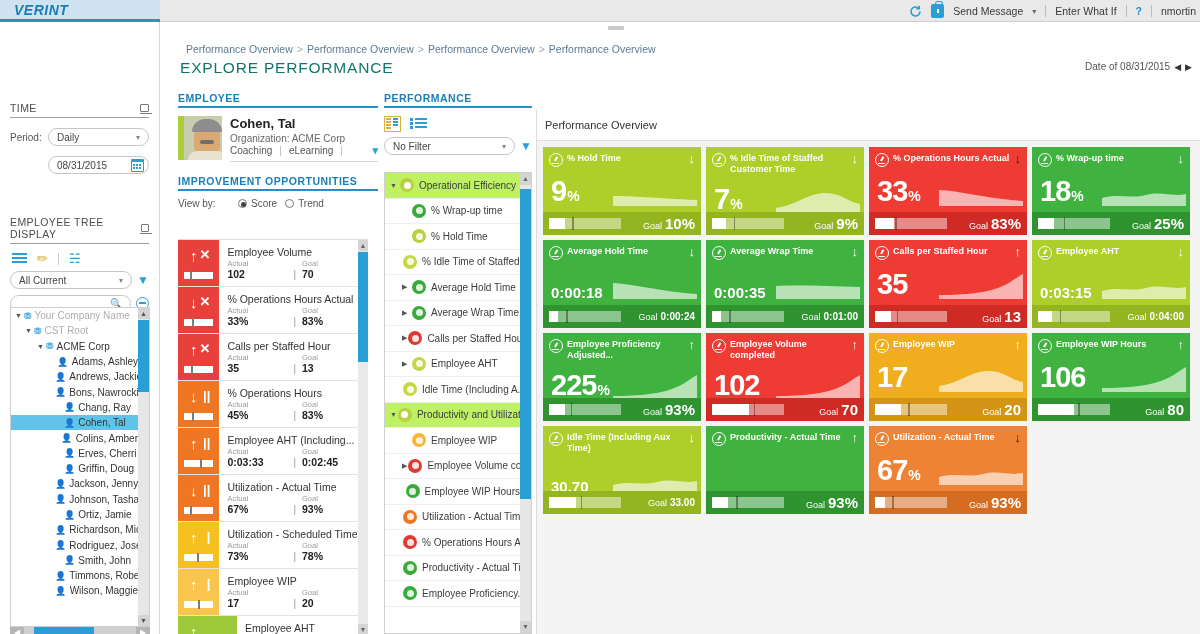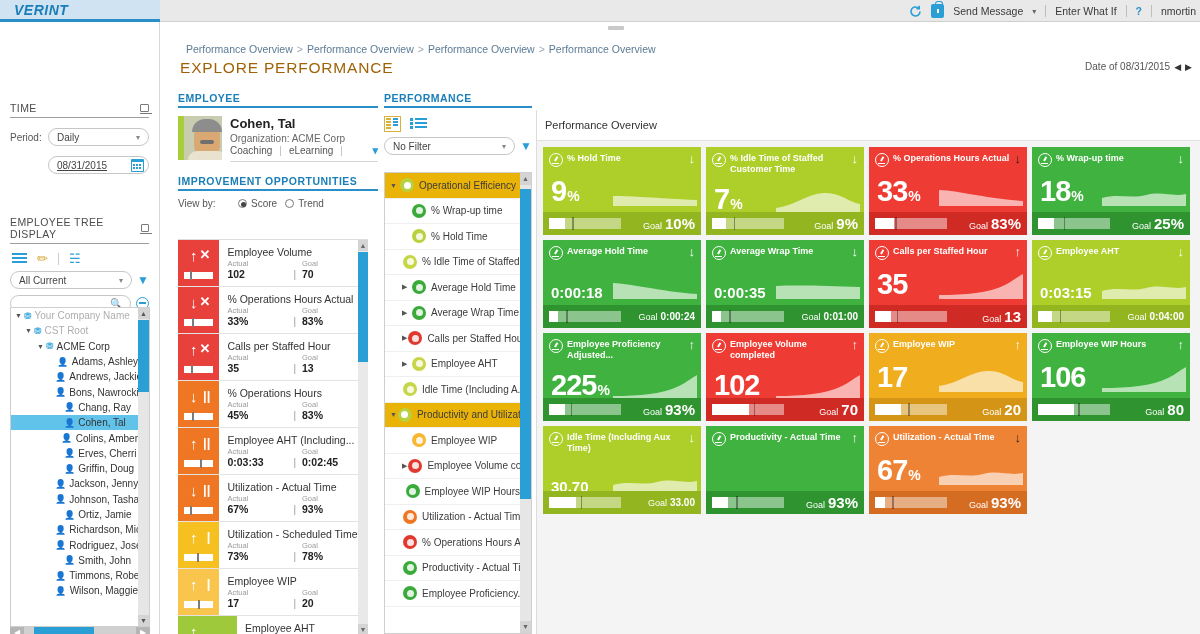--- a/index.html
+++ b/index.html
@@ -31,21 +31,21 @@
   .sidebar { position:absolute; top:22px; left:0; width:160px; height:612px; background:#fff; border-right:1px solid #d8d8d8; }
   .panel-head { position:relative; margin:0 10px; padding-bottom:3px; border-bottom:1px solid #9e9e9e; display:flex; align-items:center; justify-content:space-between; }
   .panel-head .ttl { font-size:10.5px; color:#4c4c4c; letter-spacing:0.4px; }
   .mini-sq { width:9px; height:8px; border:1.5px solid #7a7a7a; border-radius:1px; position:relative; }
   .mini-sq:after { content:""; position:absolute; left:-1.5px; bottom:-3px; width:12px; height:1.5px; background:#7a7a7a; }
 
   .field-row { display:flex; align-items:center; margin:10px 10px 0 10px; }
   .field-lbl { font-size:10px; color:#555; width:38px; }
   .pill { flex:1; height:18px; border:1px solid #c6c6c6; border-radius:9px; background:#fff; display:flex; align-items:center; padding:0 8px; font-size:10px; color:#444; position:relative; }
   .pill .cdn { position:absolute; right:8px; font-size:8px; color:#888; }
-  .pill.with-icon { padding-right:22px;text-decoration:underline; }
+  .pill.with-icon { padding-right:22px; }
   .cal-ic { position:absolute; right:4px; top:2px; width:13px; height:13px; background:#2a9fd6; border-radius:1px; }
   .cal-ic:before { content:""; position:absolute; left:1px; top:3px; right:1px; bottom:1px; background:#fff; }
   .cal-ic:after { content:""; position:absolute; left:2px; top:5px; width:2px; height:2px; background:#2a9fd6; box-shadow:3px 0 0 #2a9fd6, 6px 0 0 #2a9fd6, 0 3px 0 #2a9fd6, 3px 3px 0 #2a9fd6, 6px 3px 0 #2a9fd6; }
 
   .tree-tools { display:flex; align-items:center; gap:10px; margin:8px 12px 0 12px; }
   .tt-ic { width:15px; height:13px; position:relative; }
   .tt-lines:before { content:""; position:absolute; left:0; top:1px; width:15px; height:2px; background:#2a9fd6; box-shadow:0 4px 0 #2a9fd6, 0 8px 0 #2a9fd6; }
   .tt-pencil { color:#d6a738; font-size:13px; line-height:13px; }
   .tt-div { width:1px; height:12px; background:#ccc; }
   .tt-org { color:#2a9fd6; font-size:13px; line-height:13px; }
@@ -72,21 +72,21 @@
   .vthumb { position:absolute; left:0; width:11px; background:#2a9fd6; }
   .vbtn { position:absolute; left:0; width:11px; height:11px; background:#d4d4d4; color:#555; font-size:7px; text-align:center; line-height:11px; }
   .hscroll { position:absolute; left:10px; top:605px; width:140px; height:12px; background:#d0d0d0; }
   .hthumb { position:absolute; left:24px; top:0; width:60px; height:12px; background:#2a9fd6; }
   .hbtn { position:absolute; top:0; width:14px; height:12px; color:#fff; font-size:8px; text-align:center; line-height:12px; background:#b5b5b5; }
 
   
   .crumbs { position:absolute; left:186px; top:43px; font-size:10.5px; color:#7a8b99; }
   .crumbs a { color:#5b7a95; text-decoration:none; }
   .crumbs .gt { color:#9aa7b2; margin:0 4px; }
-  .pagetitle { position:absolute; left:180px; top:59px; font-size:15.5px; color:#a16207; letter-spacing:0.8px; }
+  .pagetitle { position:absolute; left:180px; top:59px; font-size:15.5px; color:#0f766e; letter-spacing:0.8px; }
   .dateof { position:absolute; right:8px; top:61px; font-size:10px; color:#555; display:flex; align-items:center; gap:4px; }
   .dnav { color:#333; font-size:9px; }
 
   
   .col-emp { position:absolute; left:178px; top:92px; width:200px; height:542px; }
   .sec-head { display:flex; align-items:center; justify-content:space-between; border-bottom:2px solid #2a8fc9; padding-bottom:2px; }
   .sec-head .t { font-size:10.5px; font-weight:bold; color:#1a7fb8; letter-spacing:0.5px; }
   .empcard { display:flex; align-items:flex-start; margin-top:8px; }
   .avatar { width:44px; height:44px; background:#c9cdb0; position:relative; overflow:hidden; border-left:6px solid #aace3a; flex:0 0 auto; }
   .face { position:absolute; left:10px; top:6px; width:26px; height:34px; background:#d9a873; border-radius:13px 13px 10px 10px; }
@@ -132,21 +132,21 @@
   .ic-rep { width:15px; height:14px; position:relative; }
   .ic-rep:before { content:""; position:absolute; left:0; top:0; width:15px; height:14px; border:1px solid #d9b23c; background:#fff; }
   .ic-rep:after { content:""; position:absolute; left:2px; top:2px; width:5px; height:1.5px; background:#d9b23c; box-shadow:0 3px 0 #d9b23c, 0 6px 0 #d9b23c, 0 9px 0 #d9b23c, 7px 0 0 #2a9fd6, 7px 3px 0 #2a9fd6, 7px 6px 0 #2a9fd6; }
   .ic-list { width:17px; height:13px; position:relative; }
   .ic-list:before { content:""; position:absolute; left:0; top:1px; width:3px; height:3px; background:#2a9fd6; box-shadow:0 4px 0 #2a9fd6, 0 8px 0 #2a9fd6; }
   .ic-list:after { content:""; position:absolute; left:5px; top:1.5px; width:12px; height:2px; background:#2a9fd6; box-shadow:0 4px 0 #2a9fd6, 0 8px 0 #2a9fd6; }
 
   .pfilter { display:flex; align-items:center; gap:5px; margin-top:7px; }
   .ptree { position:absolute; left:0; top:80px; width:148px; height:462px; border:1px solid #cfcfcf; background:#fff; overflow:hidden; }
   .pnode { display:flex; align-items:center; height:25.5px; font-size:10px; color:#3c3c3c; border-bottom:1px solid #efefef; padding-left:5px; white-space:nowrap; }
-  .pnode.grp { background:#eab308; }
+  .pnode.grp { background:#bef264; }
   .pnode .parr { width:9px; font-size:7px; color:#555; }
   .pnode .dot { width:14px; height:14px; border-radius:50%; margin:0 5px 0 1px; flex:0 0 auto; position:relative; }
   .pnode .dot:after { content:""; position:absolute; left:3.5px; top:3.5px; width:7px; height:7px; border-radius:50%; background:rgba(255,255,255,.85); }
   .pnode.grp .dot:after { background:#fff; }
   .pnode.ind { padding-left:17px; }
   .p-sb { position:absolute; right:0; top:0; width:11px; height:100%; background:#e6e6e6; }
   .p-th { position:absolute; left:0; top:16px; width:11px; height:310px; background:#2a9fd6; }
   .p-ab { position:absolute; left:0; width:11px; height:12px; background:#d4d4d4; color:#666; font-size:7px; text-align:center; line-height:12px; }
 
   

